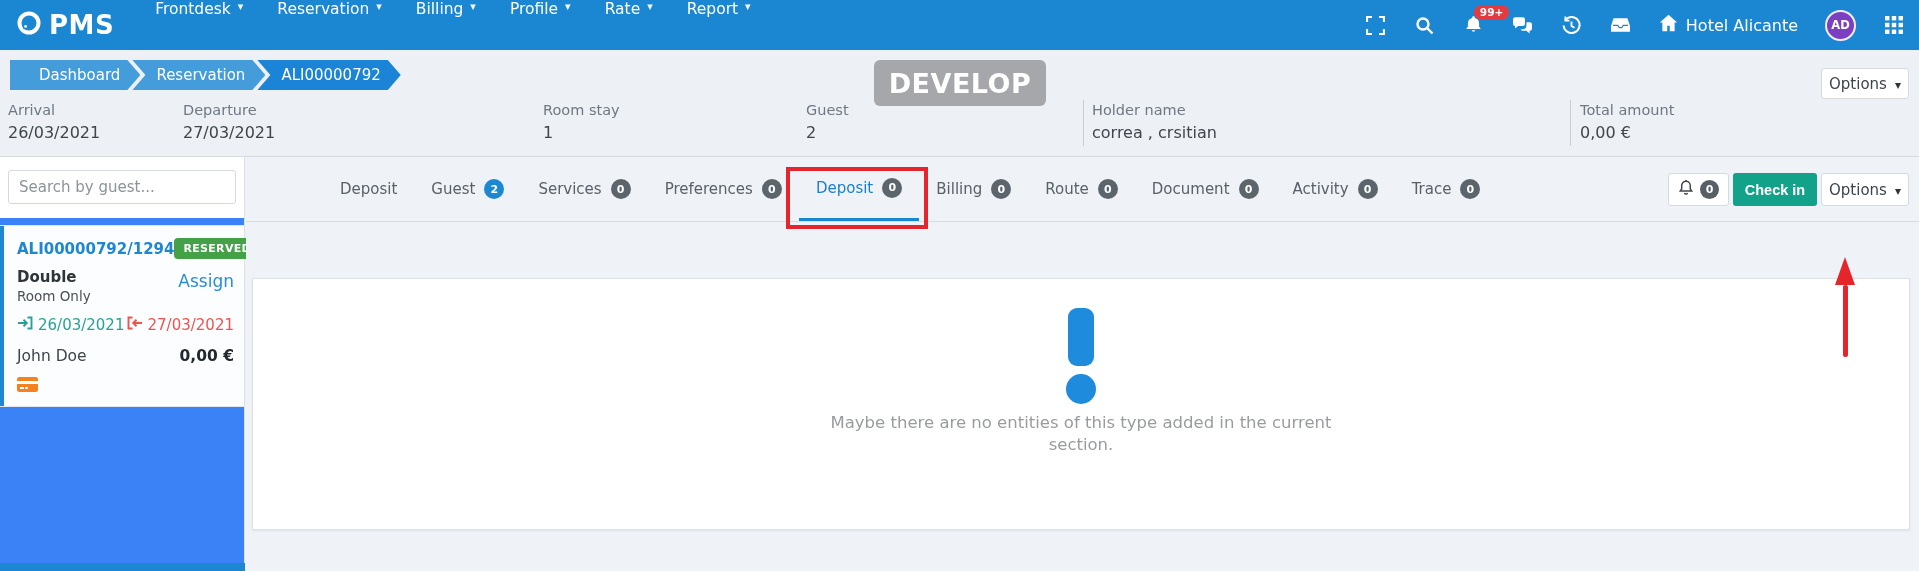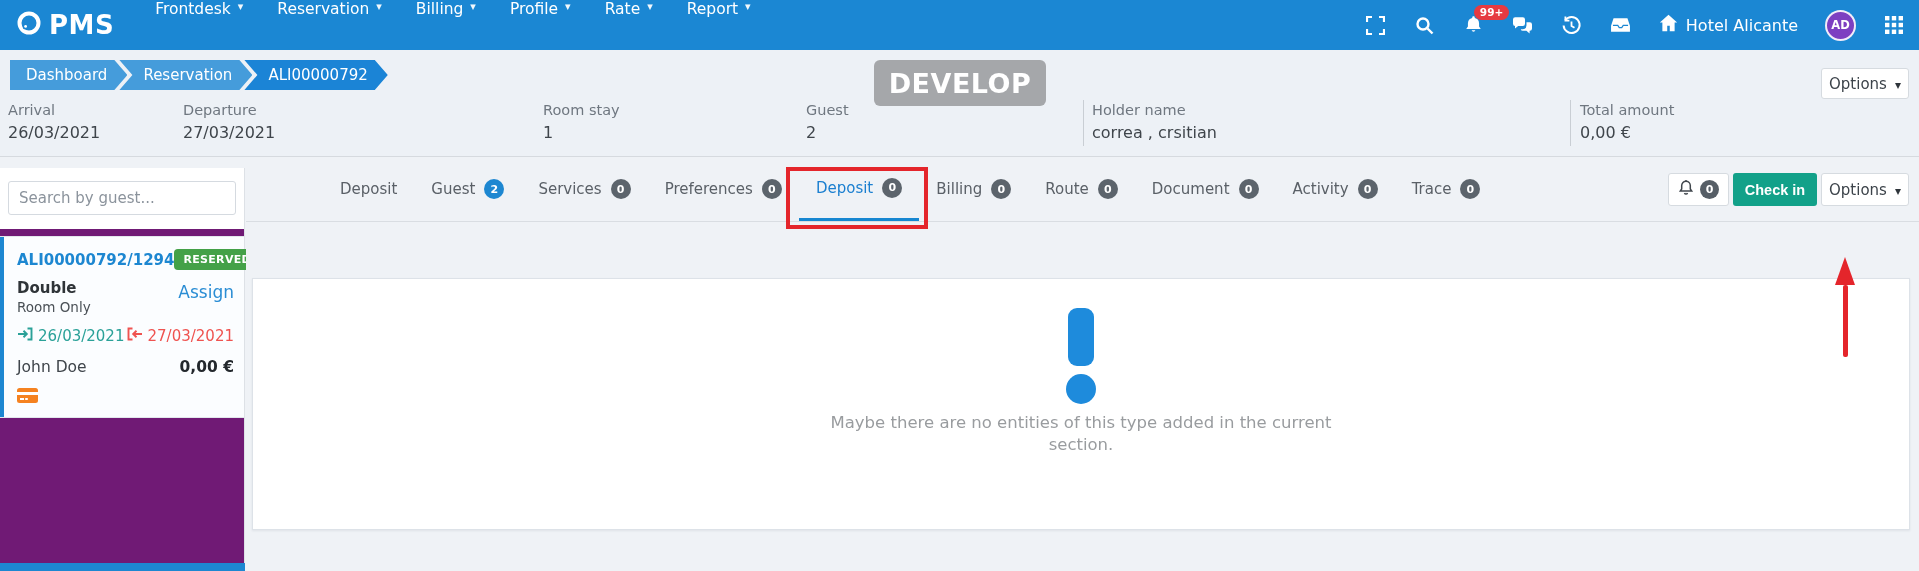--- a/index.html
+++ b/index.html
@@ -27,38 +27,38 @@
     display:flex; align-items:center; justify-content:center; cursor:pointer; }
 
   
   .header { position:absolute; left:0; top:50px; width:1919px; height:107px;
     background:#edf1f6; border-bottom:1px solid #d6dadf; }
   .crumbs { position:absolute; left:10px; top:10px; display:flex; }
   .crumb { height:30px; display:flex; align-items:center; padding:0 20px 0 24px;
     margin-right:-8px; color:#fff; font-size:15px; background:#459cdb; cursor:pointer;
     clip-path:polygon(0 0, calc(100% - 13px) 0, 100% 50%, calc(100% - 13px) 100%, 0 100%, 13px 50%); }
   .crumb.first { clip-path:polygon(0 0, calc(100% - 13px) 0, 100% 50%, calc(100% - 13px) 100%, 0 100%);
-    padding-left:16px; }
+    padding-left:29px; }
   .crumb.last { background:#1b84d6; }
   .develop { position:absolute; left:874px; top:10px; width:172px; height:46px;
     background:#a5a7aa; border-radius:6px; color:#fff; font-size:27px; font-weight:bold;
     display:flex; align-items:center; justify-content:center; letter-spacing:.5px; }
   .btn-outline { background:#fff; border:1px solid #d6dbe0; border-radius:3px;
     color:#3c434a; font-size:15px; display:flex; align-items:center; justify-content:center;
     cursor:pointer; white-space:nowrap; }
   .btn-outline .caret::after { content:"▾"; font-size:12px; margin-left:8px; color:#2f353b; }
   .hdr-options { position:absolute; right:10px; top:18px; width:88px; height:31px; }
   .field { position:absolute; top:52px; }
   .f-label { font-size:14.5px; color:#6f7780; margin-bottom:5px; }
   .f-value { font-size:16px; color:#3f454b; }
   .vdiv { position:absolute; top:50px; width:1px; height:46px; background:#c9ced4; }
 
   
-  .sidebar { position:absolute; left:0; top:168px; width:245px; bottom:0;
-    background:#701a75; border-right:1px solid #dde1e6; }
+  .sidebar { position:absolute; left:0; top:157px; width:245px; bottom:0;
+    background:#3b82f6; border-right:1px solid #dde1e6; }
   .search-section { background:#fff; padding:13px 8px 14px 8px; }
   .search-input { width:100%; height:34px; border:1px solid #d5dae0; border-radius:3px;
     padding:0 10px; font-size:15px; color:#444; background:#fff;
     font-family:"DejaVu Sans","Liberation Sans",sans-serif; }
   .search-input::placeholder { color:#8b939c; }
   .res-card { position:relative; margin-top:7px; background:#fbfdff;
     border-top:1px solid #e2e7ec; border-bottom:1px solid #e2e7ec;
     padding:12px 10px 10px 17px; cursor:pointer; }
   .sel-bar { position:absolute; left:0; top:0; bottom:0; width:4px; background:#1d87d1; }
   .cr { display:flex; justify-content:space-between; align-items:center; }

